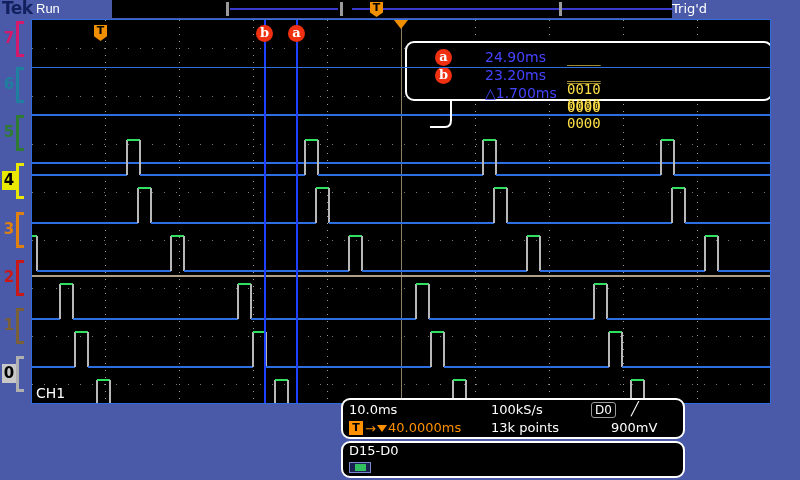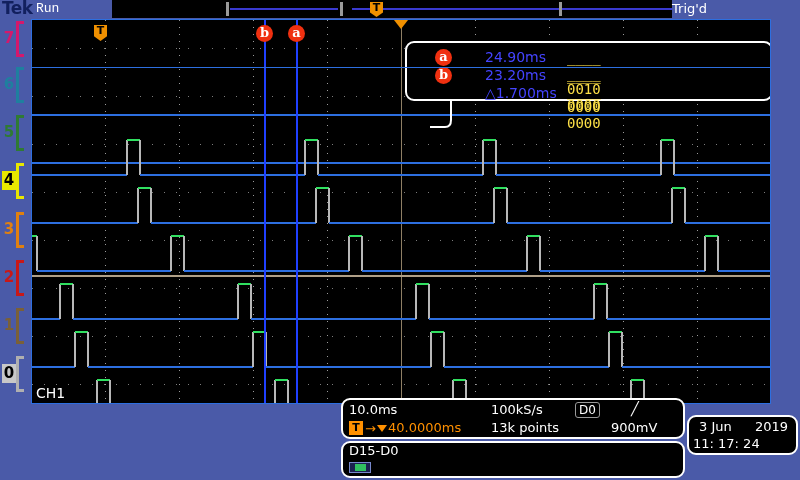--- a/index.html
+++ b/index.html
@@ -23,21 +23,21 @@
   }
   .tek-logo {
     position: absolute; left: 2px; top: -2px;
     font-family: "DejaVu Sans", sans-serif;
     font-size: 17px; font-weight: bold; color: #12205e;
     letter-spacing: -0.5px;
   }
   .run-state {
     position: absolute; left: 36px; top: 1px;
     font-size: 13px; color: #ffffff;
-    font-family: Liberation Mono, monospace;
+    font-family: Liberation Sans, sans-serif;
   }
   .trig-state {
     position: absolute; left: 672px; top: 1px;
     font-size: 13px; color: #ffffff;
     font-family: "DejaVu Sans", sans-serif;
   }
   .reclen-strip {
     position: absolute; left: 112px; top: 0px; width: 560px; height: 18px;
     background: #000000;
   }
@@ -450,35 +450,30 @@
 
     <div class="sep" style="top:47px"></div>
 
   </div>
 
   <div class="ch1-label">CH1</div>
 
   <div class="botpanel" id="hbar">
     <div class="bt" style="left:6px; top:2px">10.0ms</div>
     <div class="bt" style="left:148px; top:2px">100kS/s</div>
-    <div class="d0badge" style="left:232px; top:2px">D0</div>
+    <div class="d0badge" style="left:248px; top:2px">D0</div>
     <div class="bt" style="left:288px; top:1px">╱</div>
 
     <div class="tbadge" style="left:6px; top:21px">T</div>
     <div class="bt" style="left:22px; top:21px; color:#ff9000">→</div>
     <div class="dtri" style="left:34px; top:25px"></div>
     <div class="bt orange" style="left:45px; top:20px">40.0000ms</div>
     <div class="bt" style="left:148px; top:20px">13k points</div>
     <div class="bt" style="left:268px; top:20px">900mV</div>
   </div>
 
   <div class="botpanel" id="dbar">
     <div class="bt" style="left:6px; top:0px">D15-D0</div>
     <div class="resicon" style="left:6px; top:19px"></div>
   </div>
 
-  <div class="botpanel" id="tbox">
-    <div class="bt" style="left:10px; top:2px">3 Jun</div>
-    <div class="bt" style="left:66px; top:2px">2019</div>
-    <div class="bt" style="left:4px; top:19px">11: 17: 24</div>
-  </div>
 
 </div>
 
 </body></html>

